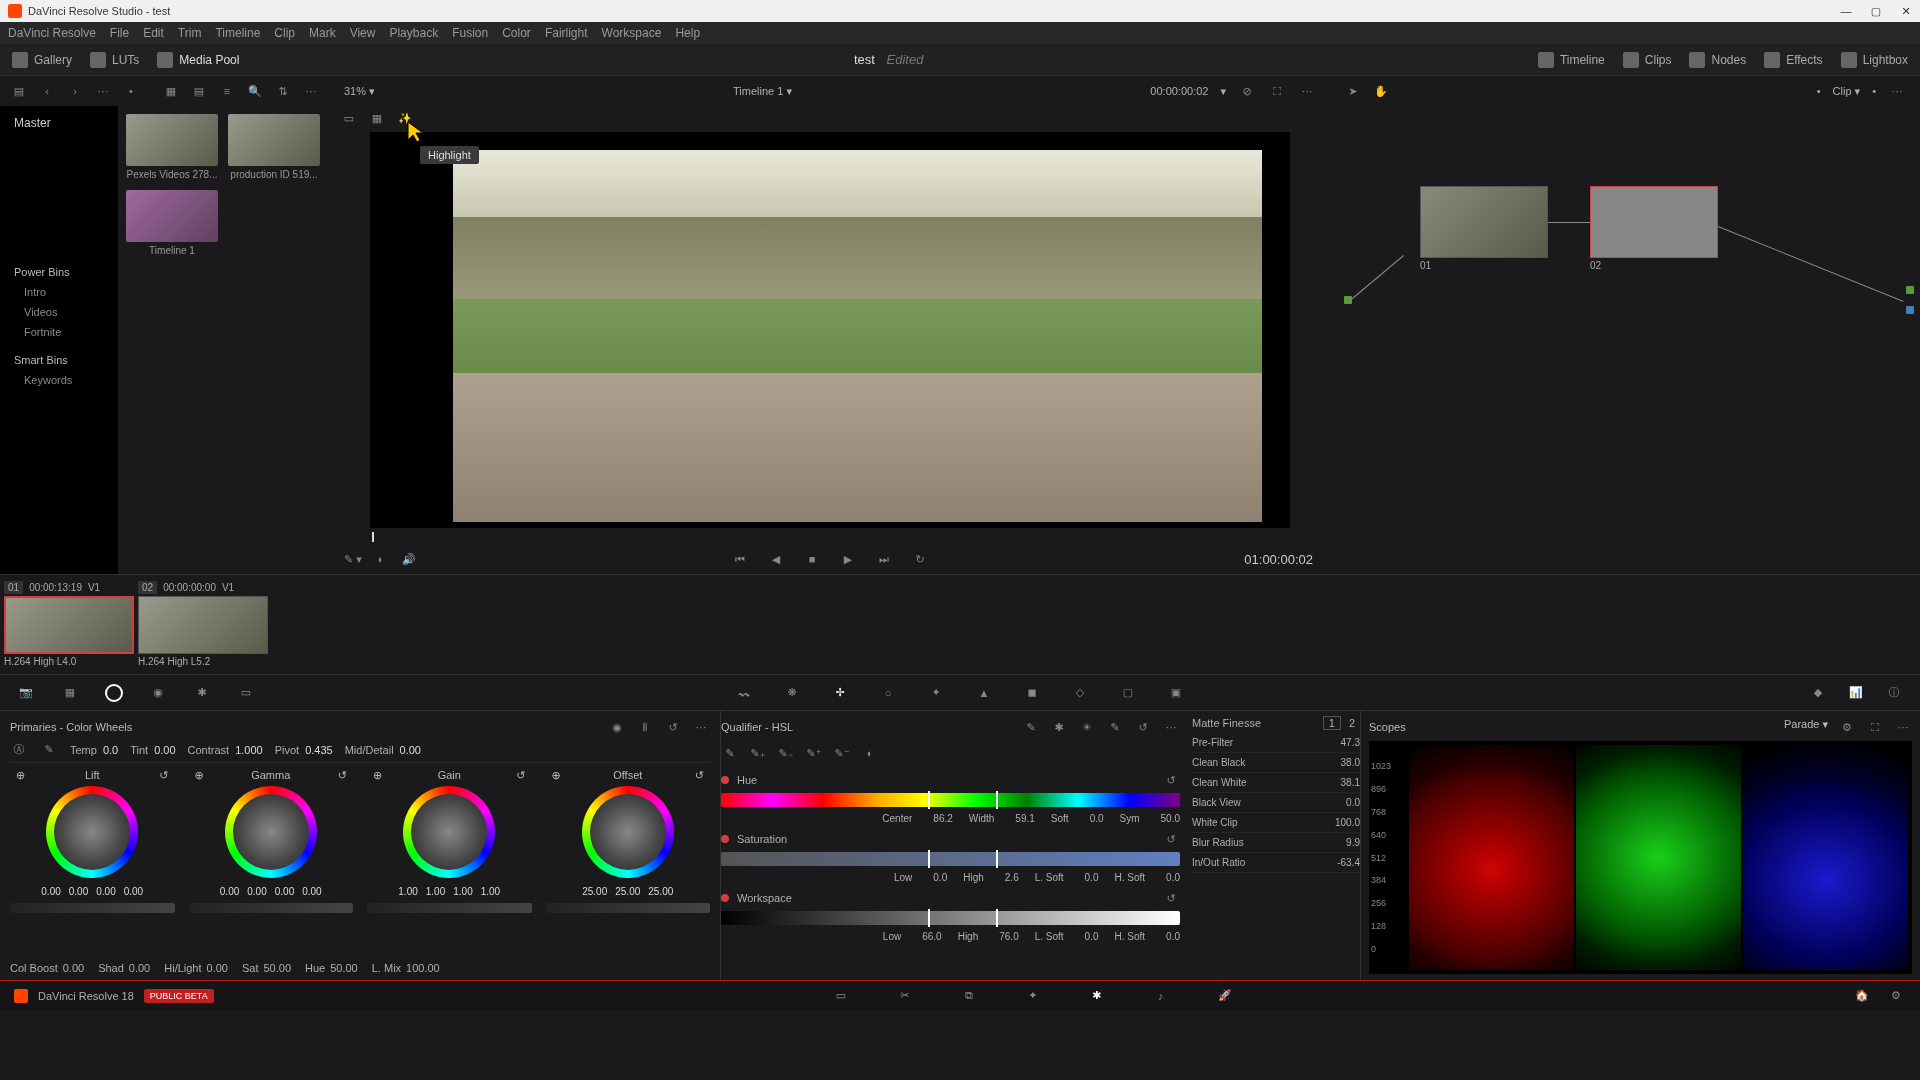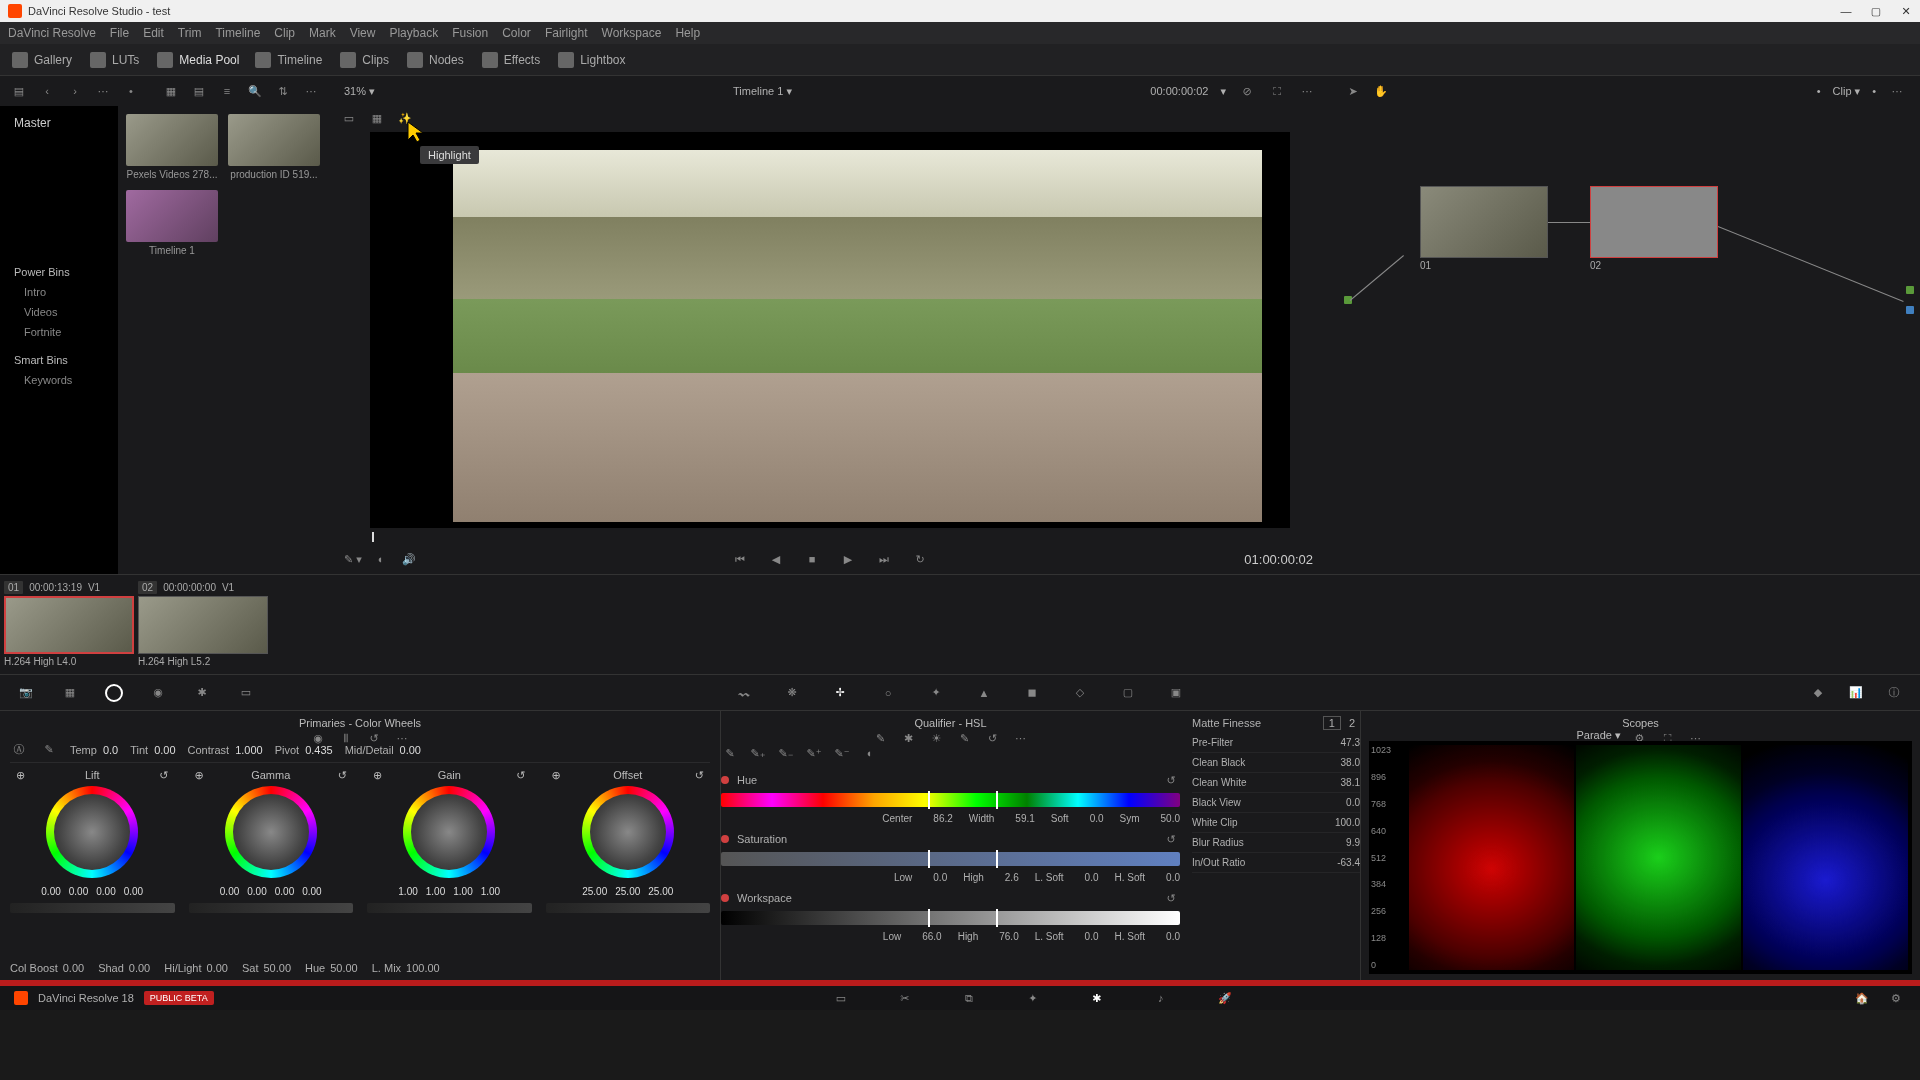--- a/index.html
+++ b/index.html
@@ -85,21 +85,21 @@
 .mid-tools { height: 36px; background: #1a1a1c; border-top: 1px solid #333; display: flex; align-items: center; justify-content: center; gap: 24px; position: relative; }
 .mid-tools .left-tools { position: absolute; left: 14px; display: flex; gap: 20px; }
 .mid-tools .right-tools { position: absolute; right: 14px; display: flex; gap: 14px; }
 .mt-btn { width: 24px; height: 24px; display: flex; align-items: center; justify-content: center; cursor: pointer; color: #888; }
 .mt-btn.active { color: #fff; }
 .mt-btn .ring { width: 18px; height: 18px; border: 2px solid currentColor; border-radius: 50%; }
 
 
 .bottom { display: flex; height: 270px; border-top: 1px solid #333; }
 .primaries { width: 720px; background: #1a1a1c; padding: 6px 10px; display: flex; flex-direction: column; }
-.panel-header { display: flex; align-items: center; justify-content: space-between; font-size: 11px; color: #bbb; height: 20px; flex-direction: column; }
+.panel-header { display: flex; align-items: center; justify-content: space-between; font-size: 11px; color: #bbb; height: 20px; }
 .panel-header .ph-right { display: flex; gap: 10px; }
 .param-row { display: flex; align-items: center; gap: 12px; height: 26px; font-size: 11px; border-bottom: 1px solid #2a2a2c; }
 .param { display: flex; align-items: center; gap: 6px; }
 .param .val { color: #ddd; }
 .wheels-row { display: flex; gap: 14px; flex: 1; padding-top: 6px; }
 .wheel-col { flex: 1; display: flex; flex-direction: column; align-items: center; }
 .wheel-header { width: 100%; display: flex; justify-content: space-between; font-size: 11px; color: #bbb; padding: 0 6px; }
 .wheel { width: 92px; height: 92px; border-radius: 50%; background: conic-gradient(red, magenta, blue, cyan, lime, yellow, red); position: relative; margin-top: 4px; }
 .wheel::after { content: ''; position: absolute; inset: 8px; border-radius: 50%; background: radial-gradient(circle,#888 0%, #444 60%, #222 100%); }
 .wheel-vals { display: flex; gap: 8px; font-size: 10px; color: #ddd; margin-top: 8px; }
@@ -120,29 +120,29 @@
 .lum-bar { background: linear-gradient(90deg, #000, #fff); }
 .qs-bar .handle { position: absolute; top: -2px; width: 2px; height: 18px; background: #fff; }
 .qs-params { display: flex; gap: 16px; font-size: 10px; margin-top: 6px; justify-content: flex-end; }
 .qs-params .qp { display: flex; gap: 21px; }
 .qual-right { width: 180px; padding-left: 12px; }
 .matte-row { display: flex; justify-content: space-between; font-size: 10px; padding: 4px 0; border-bottom: 1px solid #252527; }
 
 
 .scopes { flex: 1; background: #1a1a1c; border-left: 1px solid #333; padding: 6px 8px; display: flex; flex-direction: column; }
 .scope-canvas { flex: 1; background: #000; margin-top: 4px; position: relative; display: flex; overflow: hidden; }
-.scope-yaxis { width: 36px; display: flex; flex-direction: column; justify-content: space-between; font-size: 9px; color: #888; padding: 4px 2px; }
+.scope-yaxis { width: 36px; display: flex; flex-direction: column; justify-content: space-between; font-size: 9px; color: #888; padding: 20px 2px; }
 .scope-plot { flex: 1; display: flex; gap: 2px; padding: 4px; }
 .parade { flex: 1; background-size: cover; opacity: 0.9; }
 .parade.r { background: radial-gradient(ellipse 120% 80% at 50% 55%, rgba(255,40,40,.9), rgba(180,0,0,.2) 60%, transparent 80%); filter: contrast(1.4); }
 .parade.g { background: radial-gradient(ellipse 120% 80% at 50% 50%, rgba(60,255,60,.9), rgba(0,160,0,.2) 60%, transparent 80%); filter: contrast(1.4); }
 .parade.b { background: radial-gradient(ellipse 120% 80% at 50% 60%, rgba(60,60,255,.9), rgba(0,0,180,.2) 60%, transparent 80%); filter: contrast(1.4); }
 
 
-.page-nav { height: 30px; background: #151517; border-top: 6px solid #b91c1c; display: flex; align-items: center; padding: 0 14px; }
+.page-nav { height: 30px; background: #151517; border-top: 1px solid #b91c1c; display: flex; align-items: center; padding: 0 14px; }
 .page-nav .pn-left { display: flex; align-items: center; gap: 10px; font-size: 11px; }
 .badge { background: #c02020; color: #fff; padding: 2px 6px; font-size: 9px; border-radius: 2px; }
 .page-nav .pages { flex: 1; display: flex; justify-content: center; gap: 44px; }
 .page-nav .pn-right { display: flex; gap: 14px; }
 .page-icon { width: 20px; height: 20px; display: flex; align-items: center; justify-content: center; color: #888; cursor: pointer; }
 .page-icon.active { color: #fff; }
 </style>
 </head>
 <body>
 
@@ -181,20 +181,24 @@
       </div>
       <div class="tb-item">
         <span class="icon-sq"></span>
         <span>LUTs</span>
       </div>
       <div class="tb-item active">
         <span class="icon-sq"></span>
         <span>Media Pool</span>
       </div>
     </div>
+  <div class="center-title">
+    <span>test</span>
+    <span class="edited">Edited</span>
+  </div>
   <div id="tb-right" style="display:flex;gap:18px;">
       <div class="tb-item">
         <span class="icon-sq"></span>
         <span>Timeline</span>
       </div>
       <div class="tb-item">
         <span class="icon-sq"></span>
         <span>Clips</span>
       </div>
       <div class="tb-item">

